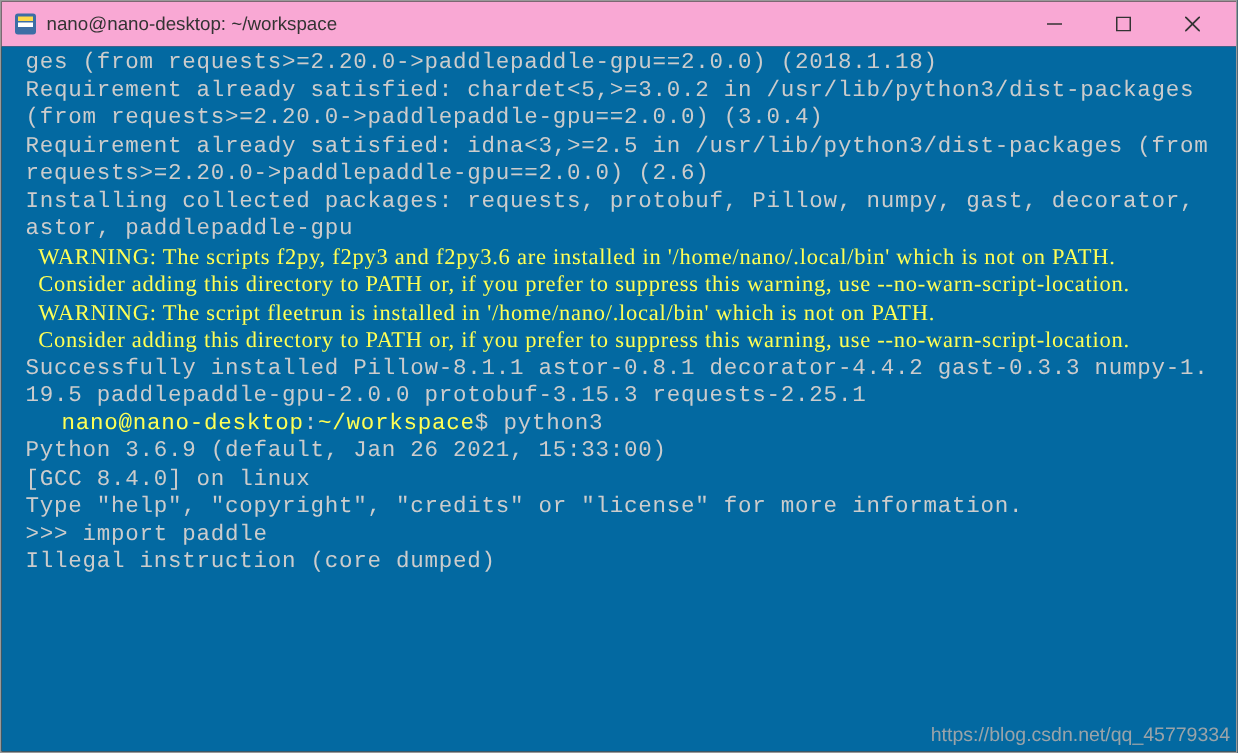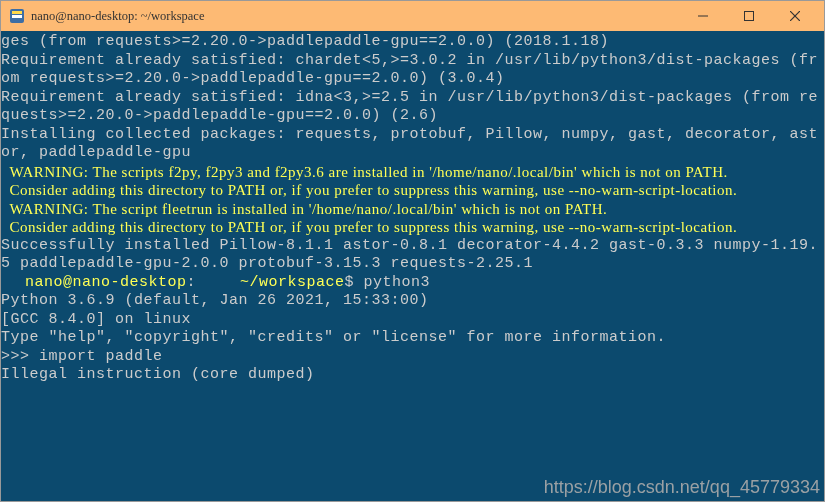--- a/index.html
+++ b/index.html
@@ -9,64 +9,64 @@
     font-family: "Consolas", "Courier New", monospace;
     font-size: 14px;
     line-height: 1.35;
     background: #0c0c0c;
     overflow: hidden;
     border: 1px solid #999;
     position: relative;
   }
   .titlebar {
     height: 30px;
-    background: #fdba74;
+    background: #f9a8d4;
     display: flex;
     align-items: center;
     padding: 0 6px 0 8px;
-    font-family: Liberation Serif, serif;
+    font-family: Liberation Sans, sans-serif;
     font-size: 12.5px;
     color: #333;
   }
   .tb-icon { width: 16px; height: 16px; margin-right: 6px; display:flex; align-items:center; justify-content:center;}
   .tb-title { flex: 0 0 auto; }
   .tb-spacer { flex: 1 1 auto; }
   .tb-btn {
     width: 46px;
     height: 30px;
     display: flex;
     align-items: center;
     justify-content: center;
     cursor: pointer;
   }
   .tb-btn svg { width: 10px; height: 10px; }
   .term {
     width: 100%;
     height: calc(100% - 30px);
-    background: #0c4a6e;
+    background: #0369a1;
     color: #cccccc;
-    padding: 2px 0;
+    padding: 2px 16px;
     white-space: pre-wrap;
     word-break: break-all;
     font-family: "SimSun","NSimSun","Courier New", monospace;
     font-size: 15px;
     letter-spacing: 0.5px;
     line-height: 18.5px;
   }
   .line { display: block; }
   .yellow { color: #ffff55; font-family: Liberation Serif, serif; }
   .white { color: #cccccc; }
   .prompt-user { color: #ffff55; margin-left: 24px; }
-  .prompt-path { color: #ffff55; margin-left: 44px; }
+  .prompt-path { color: #ffff55; }
   .watermark {
     position: absolute;
     right: 4px;
     bottom: 2px;
     font-family: sans-serif;
-    font-size: 18px;
+    font-size: 13px;
     color: #aaaaaa;
     opacity: 0.9;
   }
 </style>
 </head>
 <body>
 
 <div class="titlebar">
   <span class="tb-icon">
     <svg viewBox="0 0 16 16">

